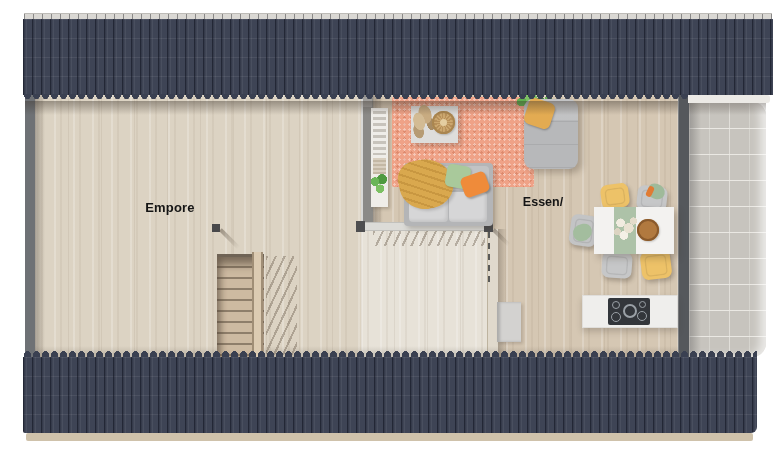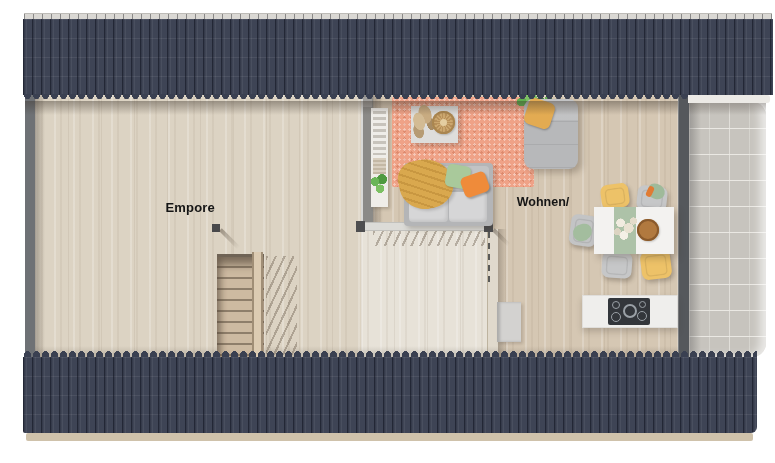--- a/index.html
+++ b/index.html
@@ -171,21 +171,21 @@
   
   .sh-roof-top { left:25px; top:101px; width:653px; height:14px; background:linear-gradient(180deg, rgba(58,50,42,.42), rgba(58,50,42,0)); }
   .sh-roof-top-balcony { left:689px; top:103px; width:77px; height:12px; background:linear-gradient(180deg, rgba(58,50,42,.35), transparent); }
   .sh-wall-left { left:35px; top:95px; width:10px; height:262px; background:linear-gradient(90deg, rgba(58,50,42,.35), rgba(58,50,42,0)); }
   .sh-wall-mid { left:373px; top:95px; width:10px; height:130px; background:linear-gradient(90deg, rgba(58,50,42,.35), transparent); }
   .sh-wall-right { left:689px; top:102px; width:12px; height:255px; background:linear-gradient(90deg, rgba(50,50,52,.30), transparent); }
   .sh-wall-kitchen { left:498px; top:229px; width:9px; height:128px; background:linear-gradient(90deg, rgba(58,50,42,.28), transparent); }
   .sh-floor-bottom { left:35px; top:346px; width:643px; height:11px; background:linear-gradient(0deg, rgba(58,50,42,.22), transparent); }
 
   
-  .label-empore { left:125px; top:200px; width:90px; text-align:right; font-size:13px; font-weight:700; color:#151515; letter-spacing:.2px; }
+  .label-empore { left:125px; top:200px; width:90px; text-align:center; font-size:13px; font-weight:700; color:#151515; letter-spacing:.2px; }
   .label-wek { left:495px; top:194px; width:96px; text-align:center; font-size:12.5px; font-weight:700; color:#151515; line-height:16px; }
 </style>
 </head>
 <body>
 
 <div id="plan">
 
   <div class="abs wall-left"></div>
   <div class="abs floor-empore wood"></div>
   <div class="abs floor-living wood"></div>
@@ -267,16 +267,16 @@
   <div class="abs ridge"></div>
   <div class="abs roof-top rooftex"></div>
   <div class="abs roof-top-scallop"></div>
   <div class="abs fascia-top"></div>
   <div class="abs roof-bottom rooftex"></div>
   <div class="abs roof-bottom-scallop"></div>
   <div class="abs eave"></div>
 
   <div class="abs label-empore">Empore</div>
   <div class="abs label-wek">
-    <div>Wohnen/</div>
+    <div>Essen/</div>
   </div>
 
 </div>
 
 </body></html>

